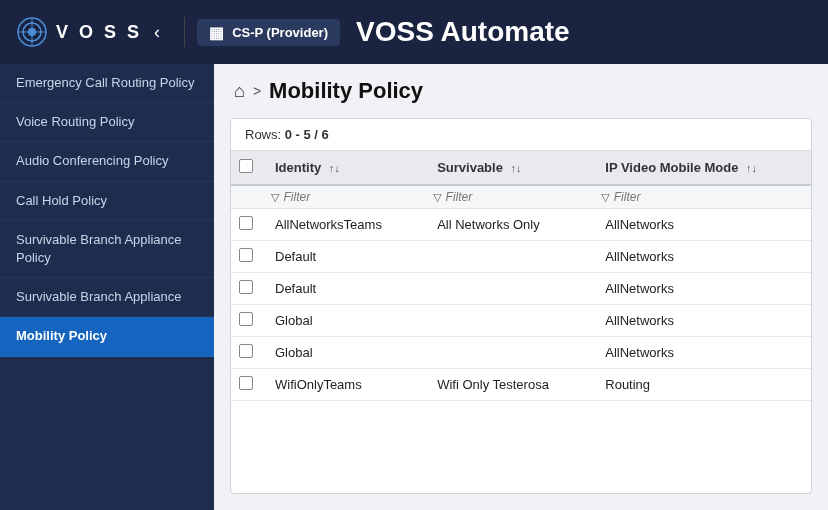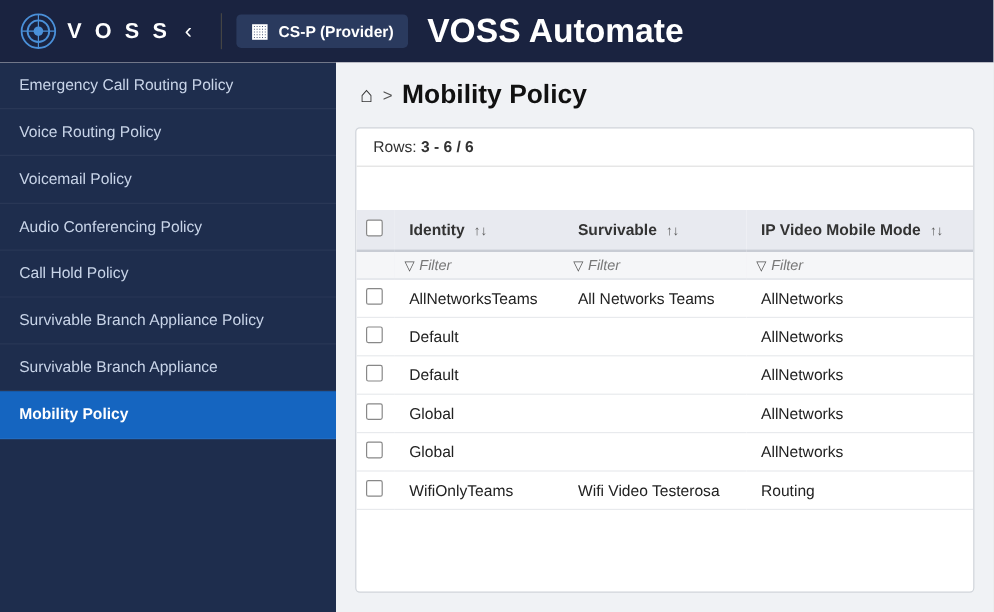--- a/index.html
+++ b/index.html
@@ -11,21 +11,21 @@
       overflow: hidden;
       display: flex;
       flex-direction: column;
     }
 
     
     .top-header {
       display: flex;
       align-items: center;
       background: #1a2340;
-      height: 52px;
+      height: 64px;
       padding: 0 16px;
       flex-shrink: 0;
     }
     .logo-area {
       display: flex;
       align-items: center;
       gap: 8px;
     }
     .logo-text {
       color: white;
@@ -72,21 +72,21 @@
 
     
     .main-layout {
       display: flex;
       flex: 1;
       overflow: hidden;
     }
 
     
     .sidebar {
-      width: 280px;
+      width: 214px;
       background: #1e2d4d;
       display: flex;
       flex-direction: column;
       overflow-y: auto;
       flex-shrink: 0;
     }
     .sidebar-item {
       padding: 10px 16px;
       color: #c8d4e8;
       font-size: 13px;
@@ -149,21 +149,20 @@
       border-bottom: 1px solid #e0e0e0;
     }
     .rows-info span {
       font-weight: 700;
     }
 
     table {
       width: 100%;
       border-collapse: collapse;
       font-size: 13px;
-      margin-top: 36px;
     }
     thead tr {
       background: #e8eaf0;
     }
     thead th {
       padding: 8px 12px;
       text-align: left;
       font-weight: 600;
       color: #333;
       border-bottom: 2px solid #c8ccd4;
@@ -244,39 +243,38 @@
   </div>
   <span class="app-title">VOSS Automate</span>
 </div>
 
 <div class="main-layout">
 
   <div class="sidebar">
 
   <div class="sidebar-item">Emergency Call Routing Policy</div>
       <div class="sidebar-item">Voice Routing Policy</div>
-      <div class="sidebar-item">Voicemail Policy</div>
       <div class="sidebar-item">Audio Conferencing Policy</div>
       <div class="sidebar-item">Call Hold Policy</div>
       <div class="sidebar-item">Survivable Branch Appliance Policy</div>
       <div class="sidebar-item">Survivable Branch Appliance</div>
       <div class="sidebar-item active">Mobility Policy</div>
     </div>
 
   <div class="content-area">
 
     <div class="breadcrumb">
       <span class="breadcrumb-home">⌂</span>
       <span class="breadcrumb-chevron">&gt;</span>
       <span class="breadcrumb-title">Mobility Policy</span>
     </div>
 
     <div class="table-container">
       <div class="rows-info">
-        Rows: <span>3 - 6 / 6</span>
+        Rows: <span>0 - 5 / 6</span>
       </div>
       <table>
         <thead>
           <tr>
             <th class="checkbox-col">
               <span class="checkbox"></span>
             </th>
             <th>
               <span>Identity</span>
               <span class="sort-icon">↑↓</span>
@@ -309,21 +307,21 @@
                 <span class="filter-icon">▽</span>
                 <span class="filter-text">Filter</span>
               </div>
             </td>
           </tr>
         </thead>
         <tbody id="table-body">
         <tr>
               <td class="checkbox-col"><span class="checkbox"></span></td>
               <td>AllNetworksTeams</td>
-              <td>All Networks Teams</td>
+              <td>All Networks Only</td>
               <td>AllNetworks</td>
             </tr>
             <tr>
               <td class="checkbox-col"><span class="checkbox"></span></td>
               <td>Default</td>
               <td></td>
               <td>AllNetworks</td>
             </tr>
             <tr>
               <td class="checkbox-col"><span class="checkbox"></span></td>
@@ -339,21 +337,21 @@
             </tr>
             <tr>
               <td class="checkbox-col"><span class="checkbox"></span></td>
               <td>Global</td>
               <td></td>
               <td>AllNetworks</td>
             </tr>
             <tr>
               <td class="checkbox-col"><span class="checkbox"></span></td>
               <td>WifiOnlyTeams</td>
-              <td>Wifi Video Testerosa</td>
+              <td>Wifi Only Testerosa</td>
               <td>Routing</td>
             </tr>
           </tbody>
       </table>
     </div>
 
   </div>
 </div>
 
 </body></html>

